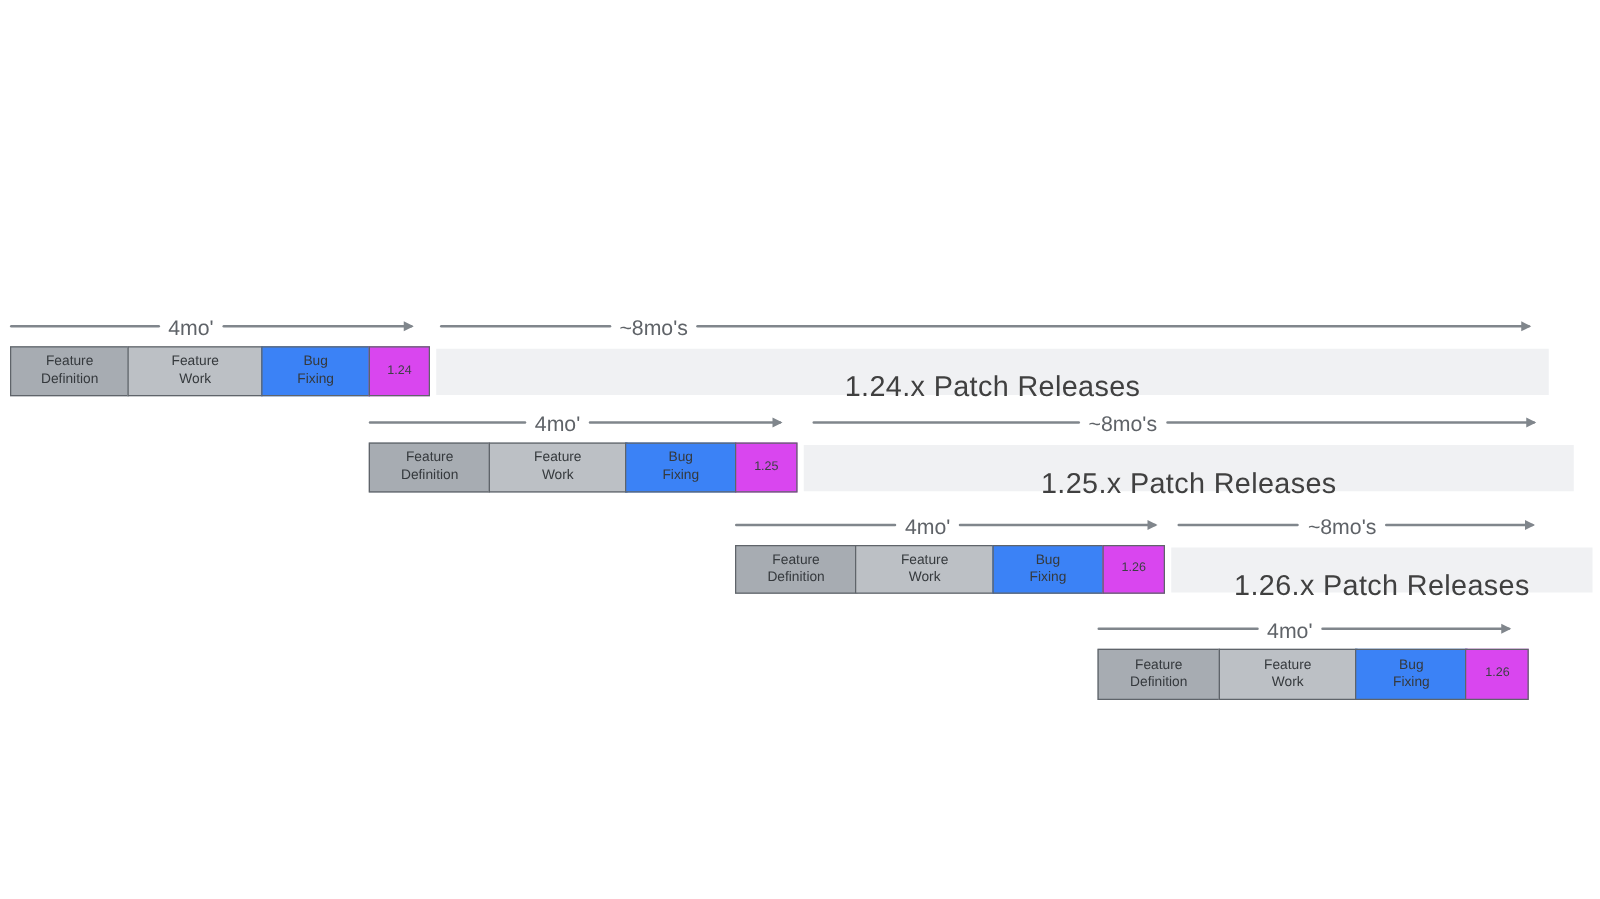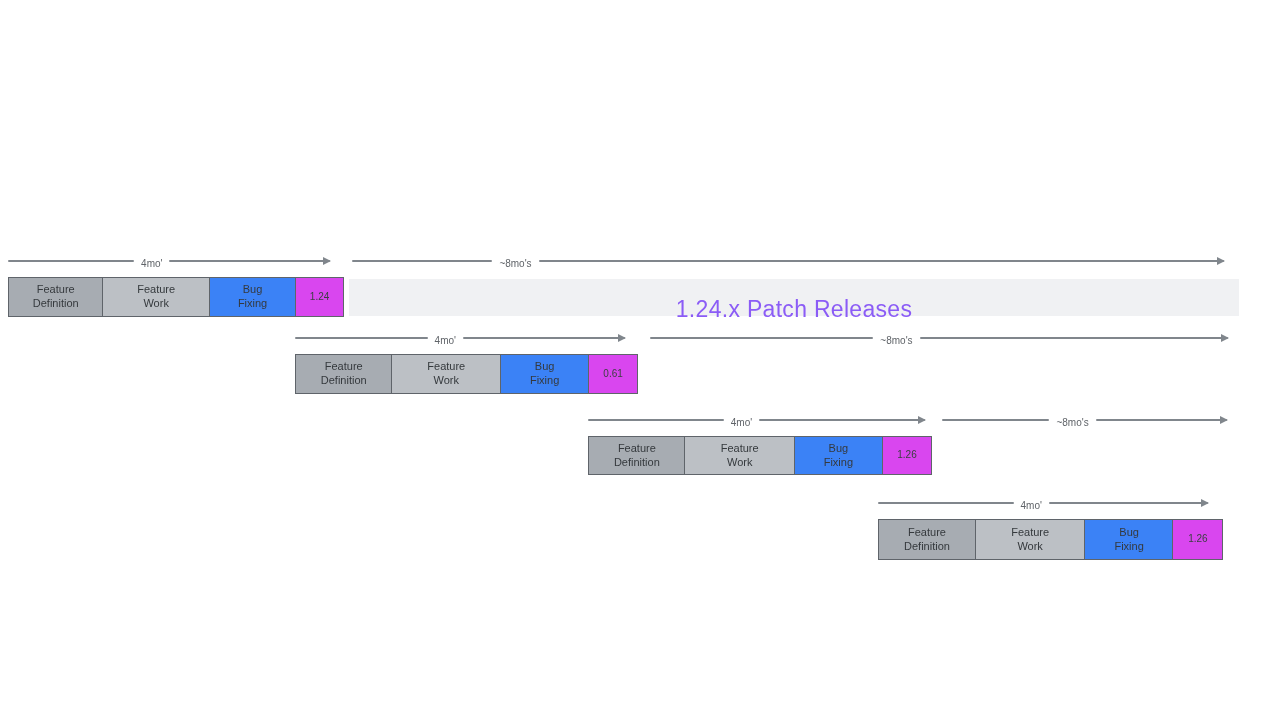--- a/index.html
+++ b/index.html
@@ -38,21 +38,21 @@
     top: -3px;
     width: 0;
     height: 0;
     border-left: 8px solid #80868c;
     border-top: 4px solid transparent;
     border-bottom: 4px solid transparent;
   }
   .arrow .arrow-label {
     flex: 0 0 auto;
     padding: 0 7px;
-    font-size: 10px;
+    font-size: 17px;
     color: #5f6368;
     white-space: nowrap;
     transform: translateY(2px);
   }
   
   .cycle {
     position: absolute;
     display: flex;
   }
   .phase {
@@ -75,21 +75,21 @@
   
   .patchbar {
     position: absolute;
     background: #f0f1f3;
     display: flex;
     align-items: center;
     justify-content: center;
   }
   .patch-label {
     font-size: 23px;
-    color: #8b5cf6;
+    color: #404040;
     letter-spacing: 0.3px;
     white-space: nowrap;
     margin-top: 24px;
   }
 </style>
 </head>
 <body>
 
 <div id="canvas">
 
@@ -141,22 +141,25 @@
     </div>
     <div class="phase fw">
       <span>Feature
 Work</span>
     </div>
     <div class="phase bf">
       <span>Bug
 Fixing</span>
     </div>
     <div class="phase ver">
-      <span>0.61</span>
-    </div>
+      <span>1.25</span>
+    </div>
+  </div>
+  <div class="patchbar" style="left:643px; top:356px; width:616px; height:37px;">
+    <span class="patch-label">1.25.x Patch Releases</span>
   </div>
 
   <div class="arrow" style="left:588px; top:412px; width:337px;">
     <span class="seg" style="flex:0.45;"></span>
     <span class="arrow-label">4mo'</span>
     <span class="seg head" style="flex:0.55;"></span>
   </div>
   <div class="arrow" style="left:942px; top:412px; width:285px;">
     <span class="seg" style="flex:0.45;"></span>
     <span class="arrow-label">~8mo's</span>
@@ -172,20 +175,23 @@
 Work</span>
     </div>
     <div class="phase bf">
       <span>Bug
 Fixing</span>
     </div>
     <div class="phase ver">
       <span>1.26</span>
     </div>
   </div>
+  <div class="patchbar" style="left:937px; top:438px; width:337px; height:36px;">
+    <span class="patch-label">1.26.x Patch Releases</span>
+  </div>
 
   <div class="arrow" style="left:878px; top:495px; width:330px;">
     <span class="seg" style="flex:0.46;"></span>
     <span class="arrow-label">4mo'</span>
     <span class="seg head" style="flex:0.54;"></span>
   </div>
   <div class="cycle" style="left:878px; top:519px; width:350px; height:41px;">
     <div class="phase fd">
       <span>Feature
 Definition</span>

